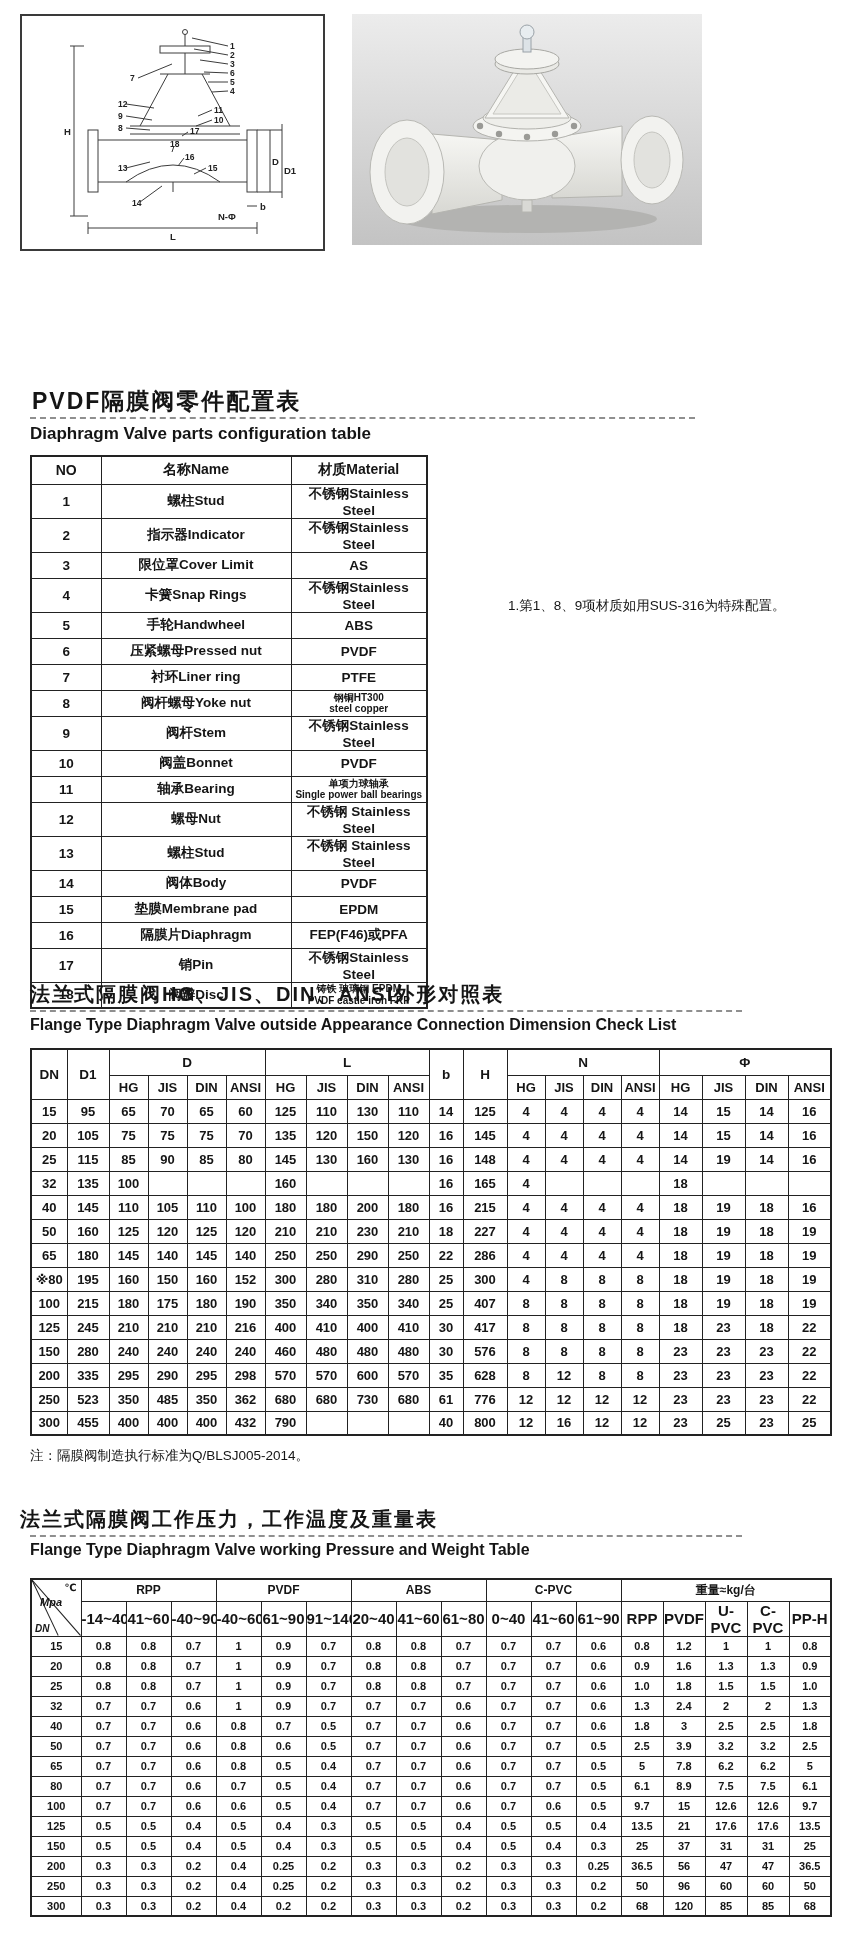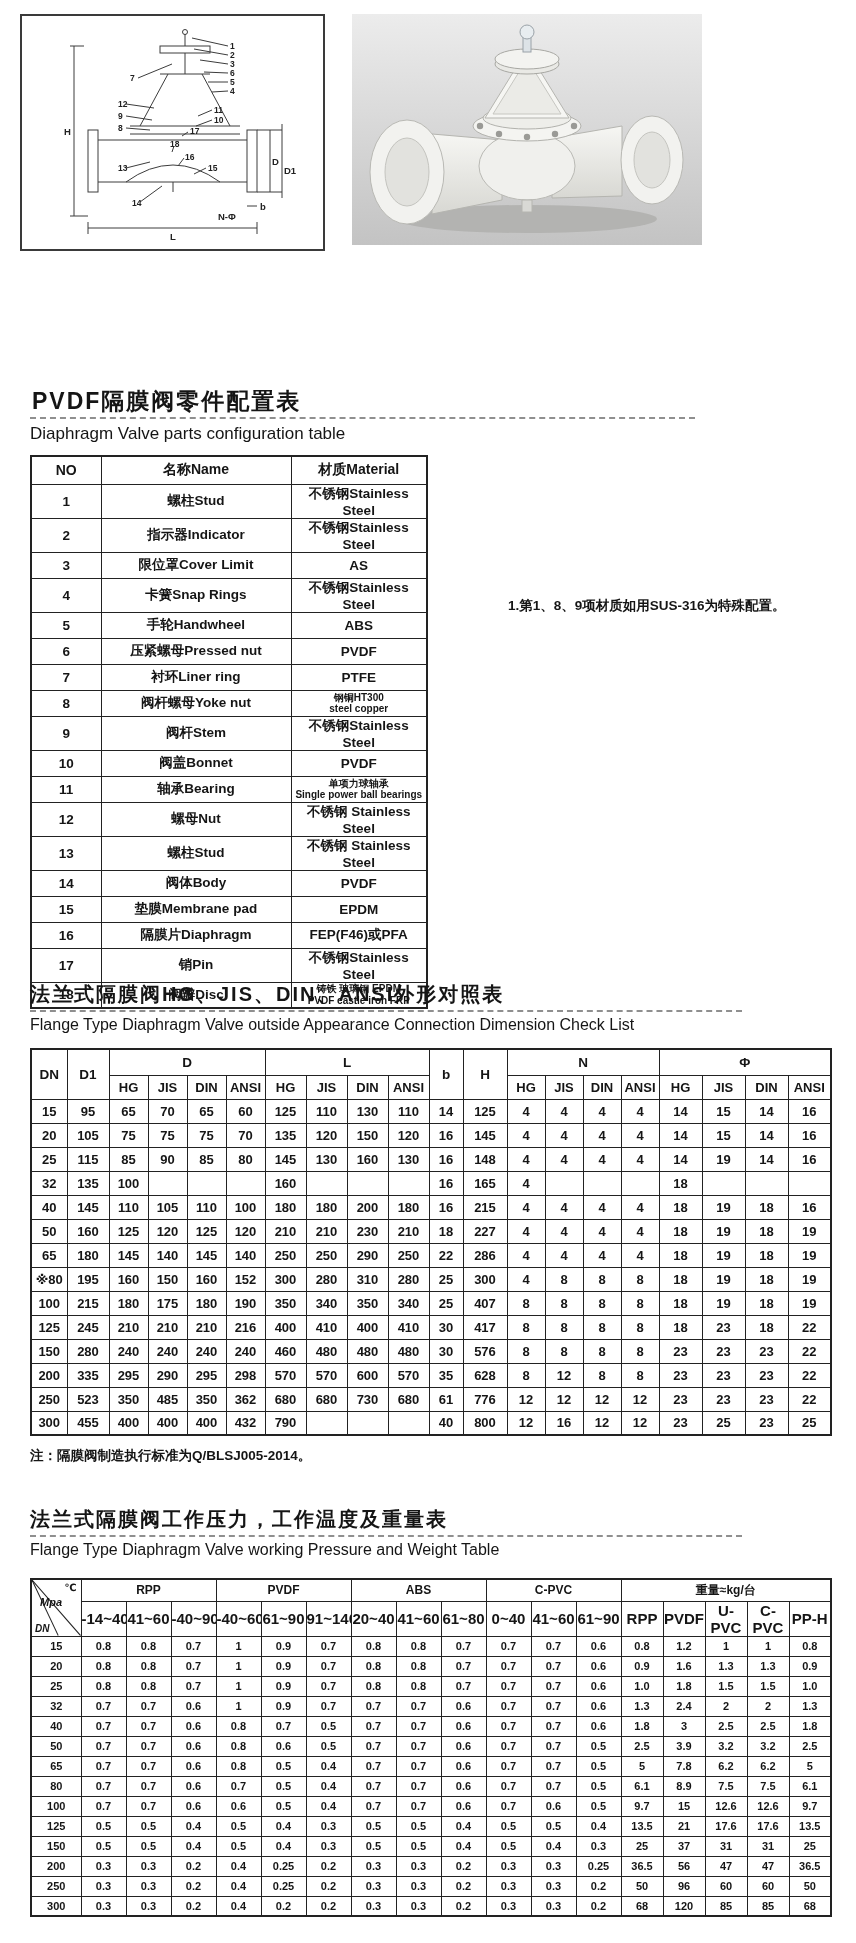--- a/index.html
+++ b/index.html
@@ -9,23 +9,23 @@
   .abs{position:absolute}
 
   
   .fig-drawing{left:20px;top:14px;width:305px;height:237px;border:2px solid #3a3a3a;background:#fff}
   .fig-photo{left:352px;top:14px;width:350px;height:231px;overflow:hidden}
 
   
   .title-zh{font-weight:bold;letter-spacing:2px;white-space:nowrap}
   .t1{font-size:23px}.t2{font-size:20px}.t3{font-size:20px}
   .dash{border-top:2px dashed #8f8f8f;height:0}
-  .title-en{font-weight:normal;font-size:17px;white-space:nowrap}
+  .title-en{font-weight:bold;font-size:17px;white-space:nowrap}
   .title-en.small{font-size:16px}
-  .note{font-weight:bold;font-size:13.5px;white-space:nowrap}
+  .note{font-weight:normal;font-size:13.5px;white-space:nowrap}
 
   table{border-collapse:collapse;table-layout:fixed;background:#fff}
   th,td{border:1px solid #222;text-align:center;vertical-align:middle;
         font-weight:bold;overflow:hidden;padding:0}
 
   
   #table1{width:396px}
   #table1 th{height:28px;font-size:14px}
   #table1 td{height:26px;font-size:13.5px}
   #table1{border:2px solid #222}
@@ -672,21 +672,21 @@
         <td>23</td>
         <td>25</td>
         <td>23</td>
         <td>25</td>
       </tr>
     </tbody>
 </table>
 
 <div class="abs note" style="left:30px;top:1447px">注：隔膜阀制造执行标准为Q/BLSJ005-2014。</div>
 
-<div class="abs title-zh t3" style="left:30px;top:1506px">法兰式隔膜阀工作压力，工作温度及重量表</div>
+<div class="abs title-zh t3" style="left:20px;top:1506px">法兰式隔膜阀工作压力，工作温度及重量表</div>
 <div class="abs dash" style="left:30px;top:1535px;width:712px"></div>
 <div class="abs title-en small" style="left:30px;top:1541px">Flange Type Diaphragm Valve working Pressure and Weight Table</div>
 
 <table id="table3" class="abs" style="left:30px;top:1578px">
   <colgroup>
     <col style="width:50px">
     <col style="width:45px">
       <col style="width:45px">
       <col style="width:45px">
     <col style="width:45px">

